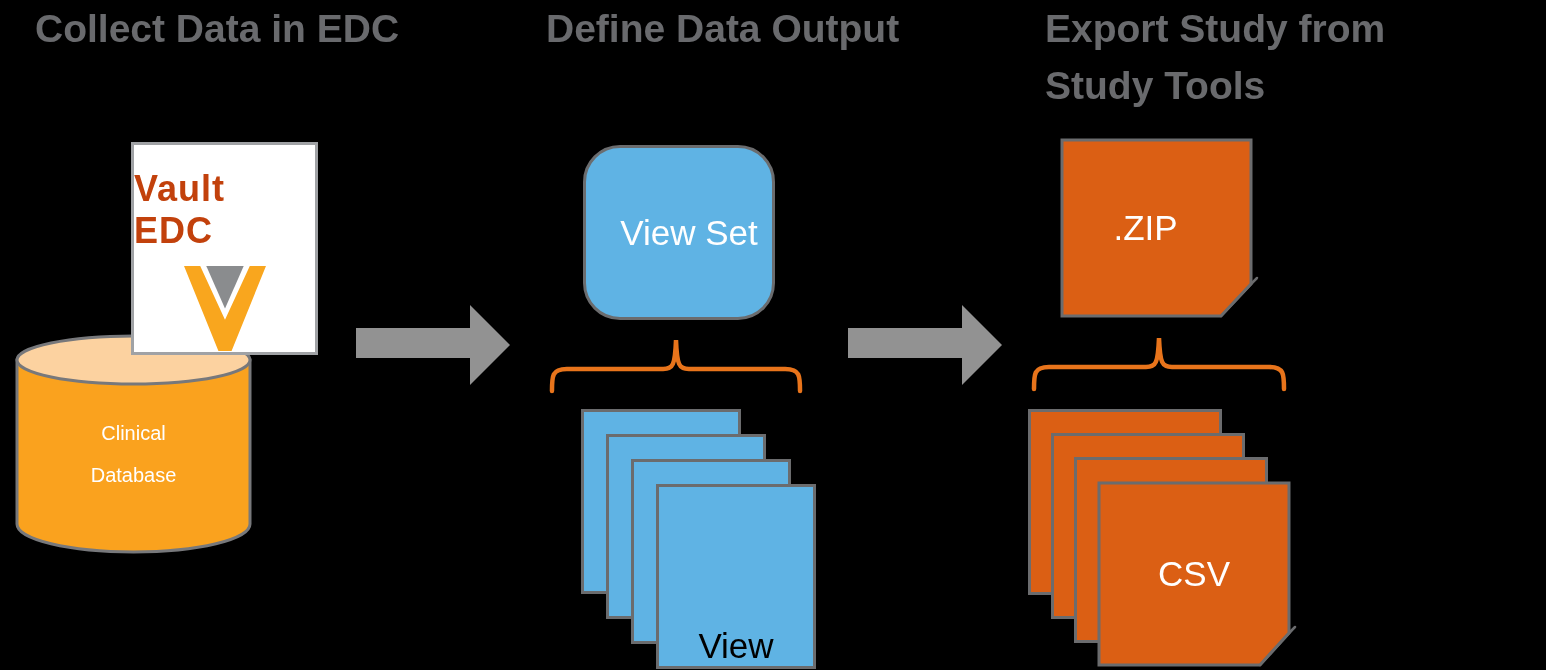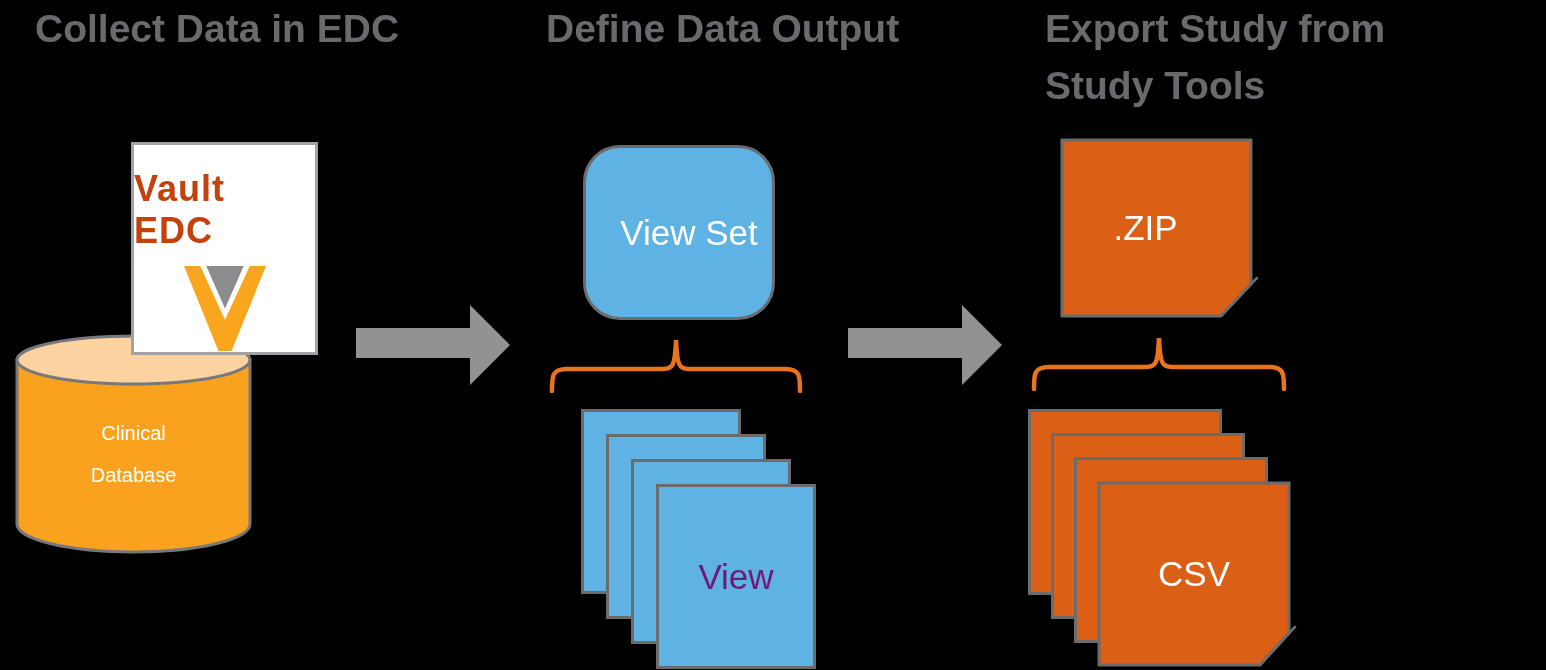--- a/index.html
+++ b/index.html
@@ -41,21 +41,21 @@
   .brace-2{left:1031px;top:332px;width:256px;}
 
   
   .stack{position:absolute;}
   .view-stack{left:581px;top:409px;width:235px;height:261px;}
   .csv-stack{left:1028px;top:409px;width:270px;height:261px;}
   .page{position:absolute;box-sizing:border-box;border:3px solid #6B6C6E;}
   .page.blue{width:160px;height:185px;background:#5FB3E4;}
   .page.orange{width:194px;height:186px;background:#DB5F14;}
   .v1{left:0;top:0;} .v2{left:25px;top:25px;} .v3{left:50px;top:50px;}
-  .v4{left:75px;top:75px;display:flex;align-items:center;justify-content:center;color:#701a75;font-size:35px;}
+  .v4{left:75px;top:75px;display:flex;align-items:flex-end;justify-content:center;color:#000000;font-size:35px;}
   .c1{left:0;top:0;} .c2{left:23px;top:24px;} .c3{left:46px;top:48px;}
   .csv-front-svg{position:absolute;left:69px;top:72px;width:200px;height:190px;}
   .csv-front-label{
     position:absolute;left:69px;top:72px;width:194px;height:186px;
     display:flex;align-items:center;justify-content:center;color:#fff;font-size:35px;
   }
 
   
   .zip-svg{position:absolute;left:1060px;top:138px;width:200px;height:182px;}
   .zip-label{

